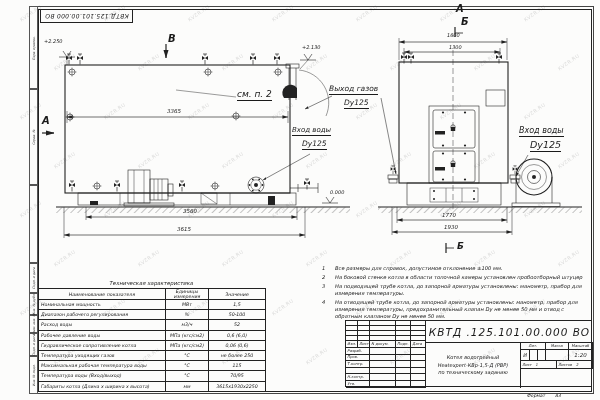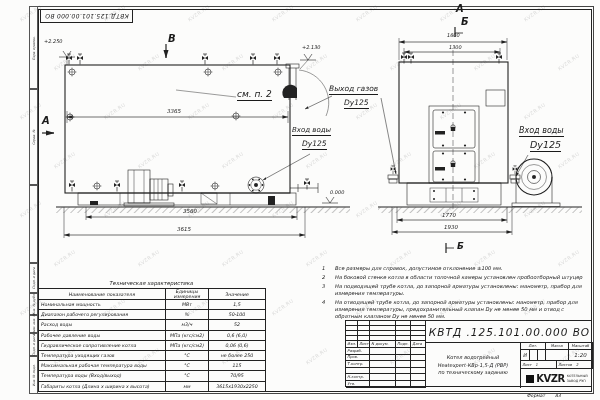--- a/index.html
+++ b/index.html
@@ -534,28 +534,20 @@
 
     <div class="cell" style="left:175px;top:40px;width:36px;height:8px;gap:4px">
       <span>Лист</span>
       <span>1</span>
     </div>
     <div class="cell" style="left:211px;top:40px;width:36px;height:8px;gap:4px">
       <span>Листов</span>
       <span>2</span>
     </div>
 
-    <div class="logo-box">
-      <div class="logo-mark"></div>
-      <div class="logo-txt">KVZR</div>
-      <div class="logo-sub">
-        <span>КОТЕЛЬНЫЙ</span>
-        <span>ЗАВОД РЭП</span>
-      </div>
-    </div>
   </div>
 
   <div class="fmt">
     <span>Формат</span>
     <span>А3</span>
   </div>
 
 </div>
 
 </body></html>

